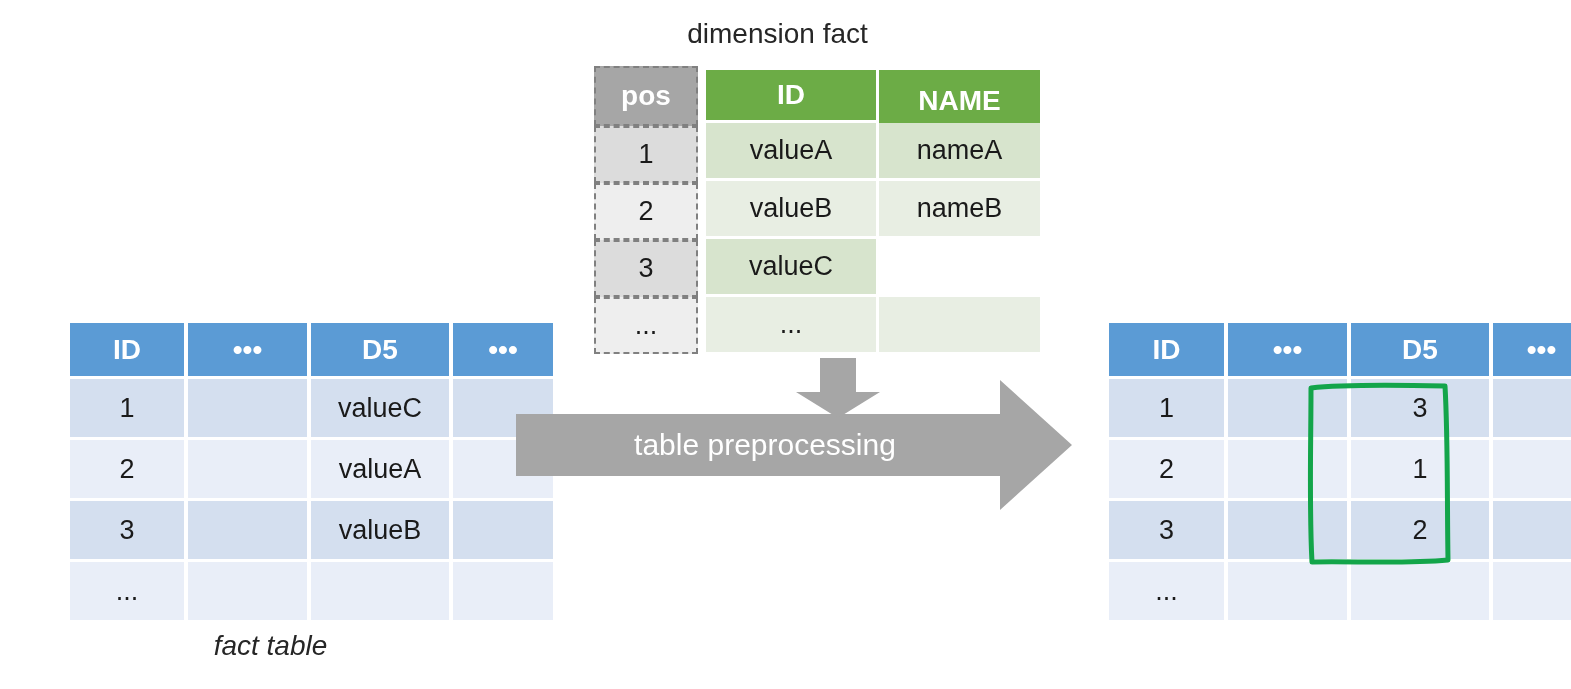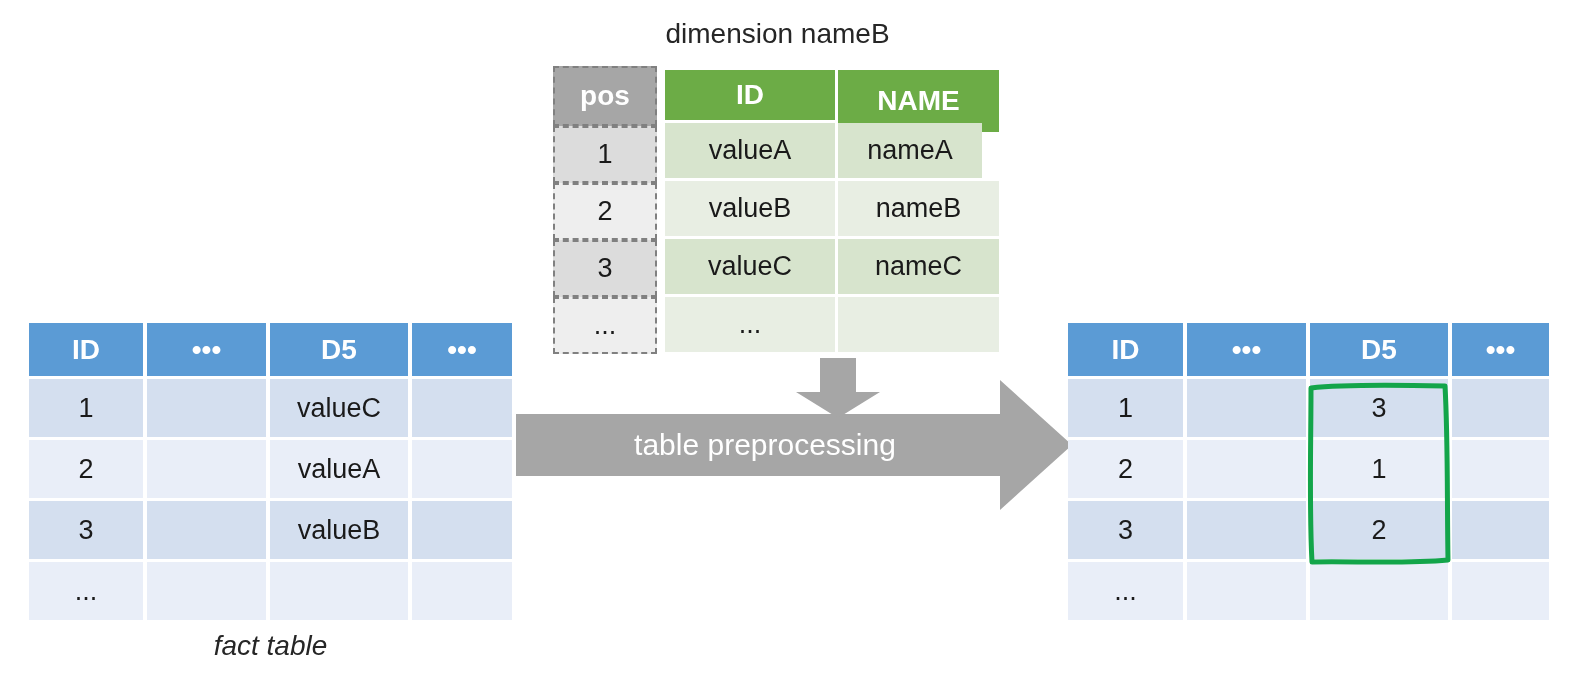--- a/index.html
+++ b/index.html
@@ -17,20 +17,21 @@
   }
   .cell {
     position: absolute;
     display: flex;
     align-items: center;
     justify-content: center;
     box-sizing: border-box;
     font-size: 27px;
     font-weight: 400;
     white-space: nowrap;
+    margin-left: 41px;
   }
   .hdr {
     font-weight: bold;
     color: #ffffff;
     font-size: 28px;
   }
 
   
   .blue-hdr   { background: #5b9bd5; }
   .blue-odd   { background: #d4dfef; }
@@ -71,43 +72,42 @@
 
   .hl-svg {
     position: absolute;
     overflow: visible;
     pointer-events: none;
   }
 </style>
 </head>
 <body>
 
-<div class="caption" style="left:555px; top:18px; width:445px;">dimension nameB</div>
+<div class="caption" style="left:555px; top:18px; width:445px;">dimension fact</div>
 
 <div style="position:absolute; left:553px; top:66px; width:104px; height:290px;">
   <div class="cell hdr grey-hdr dashed" style="left:0px; top:0px; width:104px; height:60px;">pos</div>
   <div class="cell grey-odd dashed" style="left:0px; top:60px; width:104px; height:57px;">1</div>
   <div class="cell grey-even dashed" style="left:0px; top:117px; width:104px; height:57px;">2</div>
   <div class="cell grey-odd dashed" style="left:0px; top:174px; width:104px; height:57px;">3</div>
   <div class="cell grey-even dashed" style="left:0px; top:231px; width:104px; height:57px;">...</div>
 </div>
 
 <div style="position:absolute; left:665px; top:70px; width:334px; height:282px;">
 
   <div class="cell hdr green-hdr" style="left:0px; top:0px; width:170px; height:50px;">ID</div>
   <div class="cell hdr green-hdr" style="left:173px; top:0px; width:161px; height:62px;">NAME</div>
 
   <div class="cell green-odd" style="left:0px; top:53px; width:170px; height:55px;">valueA</div>
-  <div class="cell green-odd" style="left:173px; top:53px; width:144px; height:55px;">nameA</div>
+  <div class="cell green-odd" style="left:173px; top:53px; width:161px; height:55px;">nameA</div>
 
   <div class="cell green-even" style="left:0px; top:111px; width:170px; height:55px;">valueB</div>
   <div class="cell green-even" style="left:173px; top:111px; width:161px; height:55px;">nameB</div>
 
   <div class="cell green-odd" style="left:0px; top:169px; width:170px; height:55px;">valueC</div>
-  <div class="cell green-odd" style="left:173px; top:169px; width:161px; height:55px;">nameC</div>
 
   <div class="cell green-even" style="left:0px; top:227px; width:170px; height:55px;">...</div>
   <div class="cell green-even" style="left:173px; top:227px; width:161px; height:55px;"></div>
 </div>
 
 <div style="position:absolute; left:29px; top:323px; width:483px; height:297px;">
 
   <div class="cell hdr blue-hdr" style="left:0px; top:0px; width:114px; height:53px;">ID</div>
   <div class="cell hdr blue-hdr" style="left:118px; top:0px; width:119px; height:53px;">•••</div>
   <div class="cell hdr blue-hdr" style="left:241px; top:0px; width:138px; height:53px;">D5</div>

